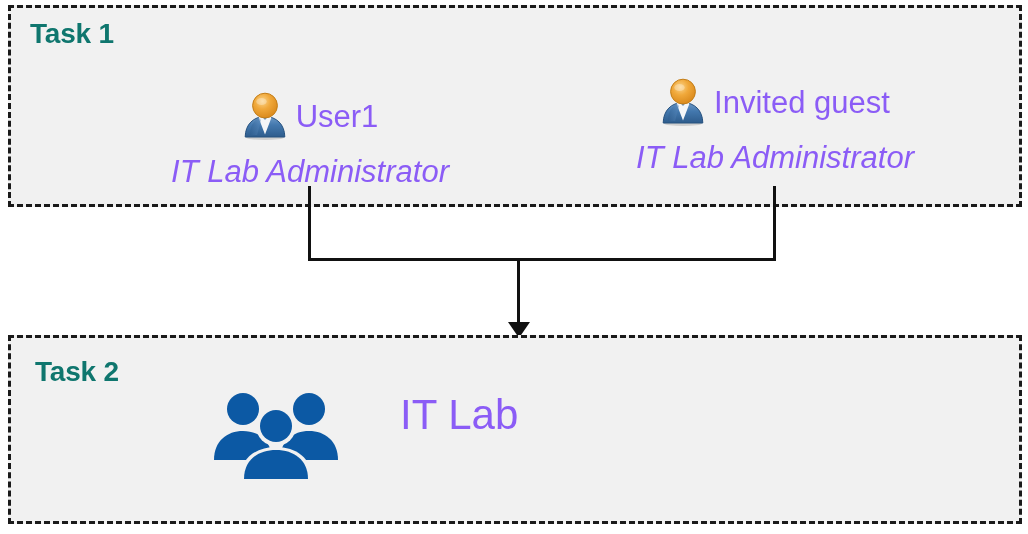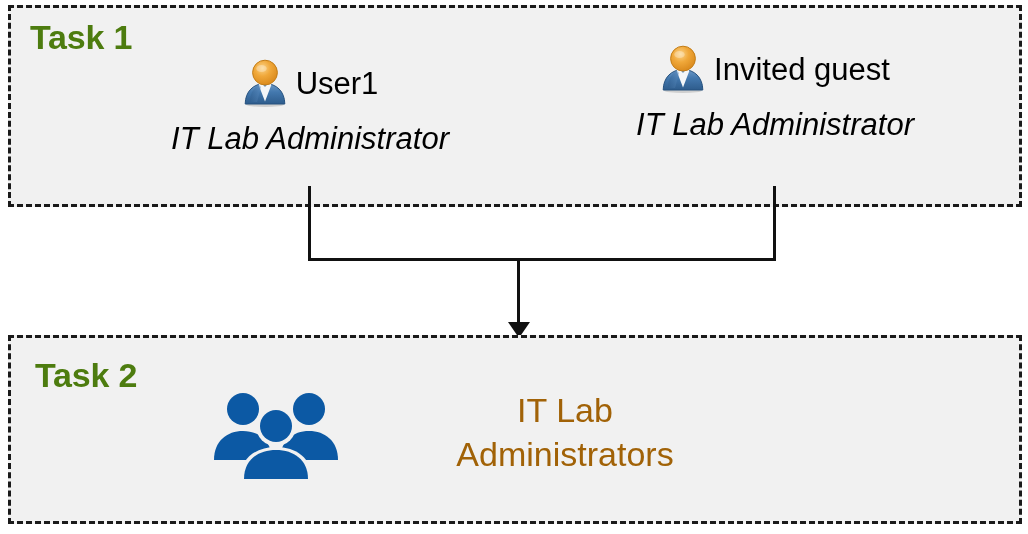--- a/index.html
+++ b/index.html
@@ -35,37 +35,38 @@
   #task2-box {
     left: 8px;
     top: 335px;
     width: 1014px;
     height: 189px;
   }
 
   
   .task-label {
     position: absolute;
-    color: #4d7c0f;
+    color: #0f766e;
     font-weight: bold;
-    font-size: 34px;
+    font-size: 28px;
     letter-spacing: -0.2px;
     white-space: nowrap;
   }
   #task1-label { left: 30px; top: 18px; }
   #task2-label { left: 35px; top: 356px; }
 
   
   .person-group {
     position: absolute;
     width: 380px;
     text-align: center;
     font-size: 31px;
-    color: #000000;
+    color: #8b5cf6;
     line-height: 1.32;
+    margin-top: 33px;
   }
   #person-user1  { left: 120px; top: 58px; }
   #person-guest  { left: 585px; top: 44px; }
 
   .person-line1 {
     display: block;
     white-space: nowrap;
   }
   .person-line2 {
     display: block;
@@ -82,23 +83,23 @@
   #group-icon-wrap {
     position: absolute;
     left: 212px;
     top: 388px;
   }
   #group-name {
     position: absolute;
     left: 400px;
     top: 388px;
     width: 330px;
-    text-align: center;
-    font-size: 34px;
-    color: #a16207;
+    text-align: left;
+    font-size: 42px;
+    color: #8b5cf6;
     line-height: 1.3;
   }
   #group-name span { display: block; white-space: nowrap; }
 
   
   .conn {
     position: absolute;
     background: #111111;
   }
   .conn-v { width: 3px; }
@@ -214,16 +215,15 @@
 
       <circle cx="64" cy="38" r="20" fill="#F1F1F1"></circle>
       <circle cx="64" cy="38" r="16" fill="#0C59A4"></circle>
       <path d="M28 91 C28 70 44 59 64 59 C84 59 100 70 100 91 Z" fill="#F1F1F1"></path>
       <path d="M32 91 C32 72 46 62 64 62 C82 62 96 72 96 91 Z" fill="#0C59A4"></path>
     </svg>
   </div>
 
   <div id="group-name">
     <span>IT Lab</span>
-    <span>Administrators</span>
   </div>
 
 </div>
 
 </body></html>

